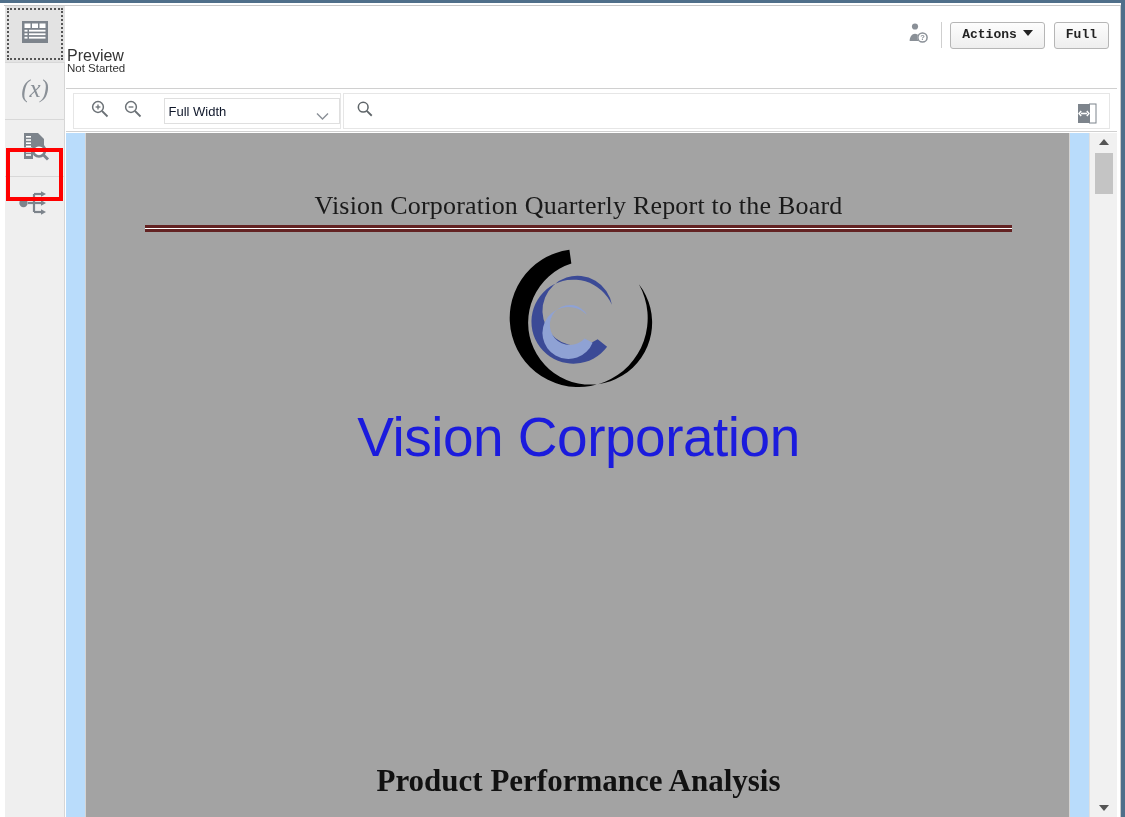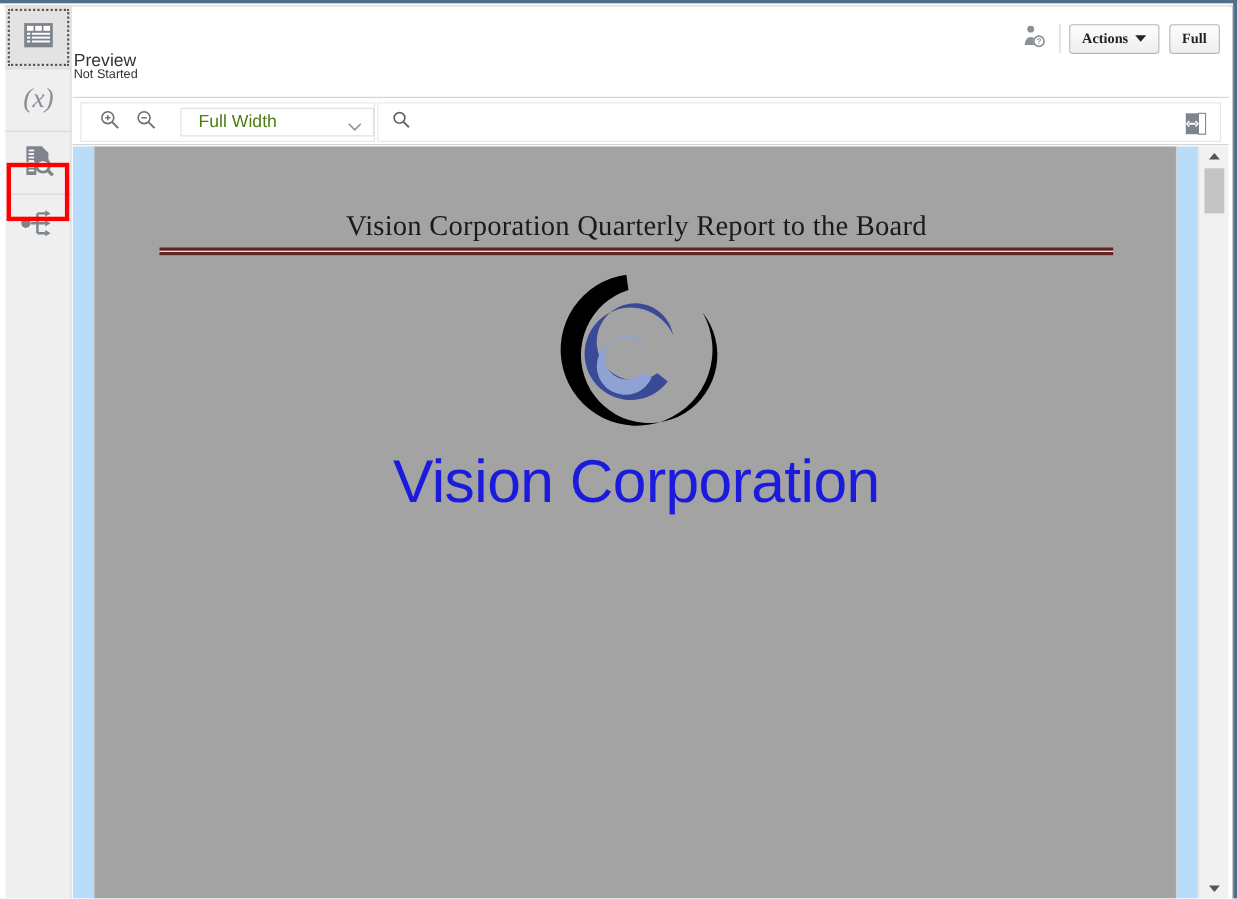--- a/index.html
+++ b/index.html
@@ -92,21 +92,21 @@
   .user-ico-wrap {
     width: 34px; height: 34px;
     display: flex; align-items: center; justify-content: center;
     cursor: pointer;
   }
   .vdiv {
     width: 1px; height: 26px; background: #cfcfcf;
     margin: 0 8px 0 6px;
   }
   .btn {
-    font-family: Liberation Serif, serif;
+    font-family: Liberation Mono, monospace;
     font-size: 13px; font-weight: bold; color: #222;
     background: linear-gradient(#fdfdfd,#eeeeee);
     border: 1px solid #b6b6b6;
     border-radius: 3px;
     padding: 5px 11px 6px 11px;
     cursor: pointer;
     white-space: nowrap;
     line-height: 14px;
   }
   .btn .caret {
@@ -145,21 +145,21 @@
   .zoom-select {
     margin-left: 14px;
     width: 183px; height: 26px;
     border: 1px solid #dfdfdf;
     background: #ffffff;
     display: flex; align-items: center;
     position: relative;
     cursor: pointer;
   }
   .zoom-select .zs-label {
-    font-size: 16px; color: #4d7c0f; padding-left: 16px;
+    font-size: 13px; color: #0f172a; padding-left: 4px;
   }
   .zoom-select .zs-arrow {
     position: absolute; right: 10px; top: 8px;
   }
   .search-field {
     margin-left: 8px;
     flex: 1;
     height: 26px;
     display: flex; align-items: center;
     font-size: 13px; color: #999;
@@ -447,20 +447,21 @@
           <path d="M75 6 A69 69 0 1 0 139 50 A62 62 0 1 1 75 20 Z" fill="#000000" transform="rotate(-8 75 75)"></path>
 
           <path d="M78 40 A42 42 0 1 1 42 62 A35 35 0 1 0 78 52 Z" fill="#3b4a96" transform="rotate(128 75 78)"></path>
 
           <path d="M88 72 A26 26 0 1 1 66 90 A20 20 0 1 0 88 81 Z" fill="#8fa2d4" transform="rotate(118 80 86)"></path>
         </svg>
       </div>
 
       <div class="company-name">Vision Corporation</div>
 
+      <div class="section-head">Product Performance Analysis</div>
 
     </div>
 
     <div class="scrollbar">
       <div class="sb-arrow">
         <span class="tri-up"></span>
       </div>
       <div class="sb-thumb"></div>
       <div class="sb-arrow down">
         <span class="tri-down"></span>

